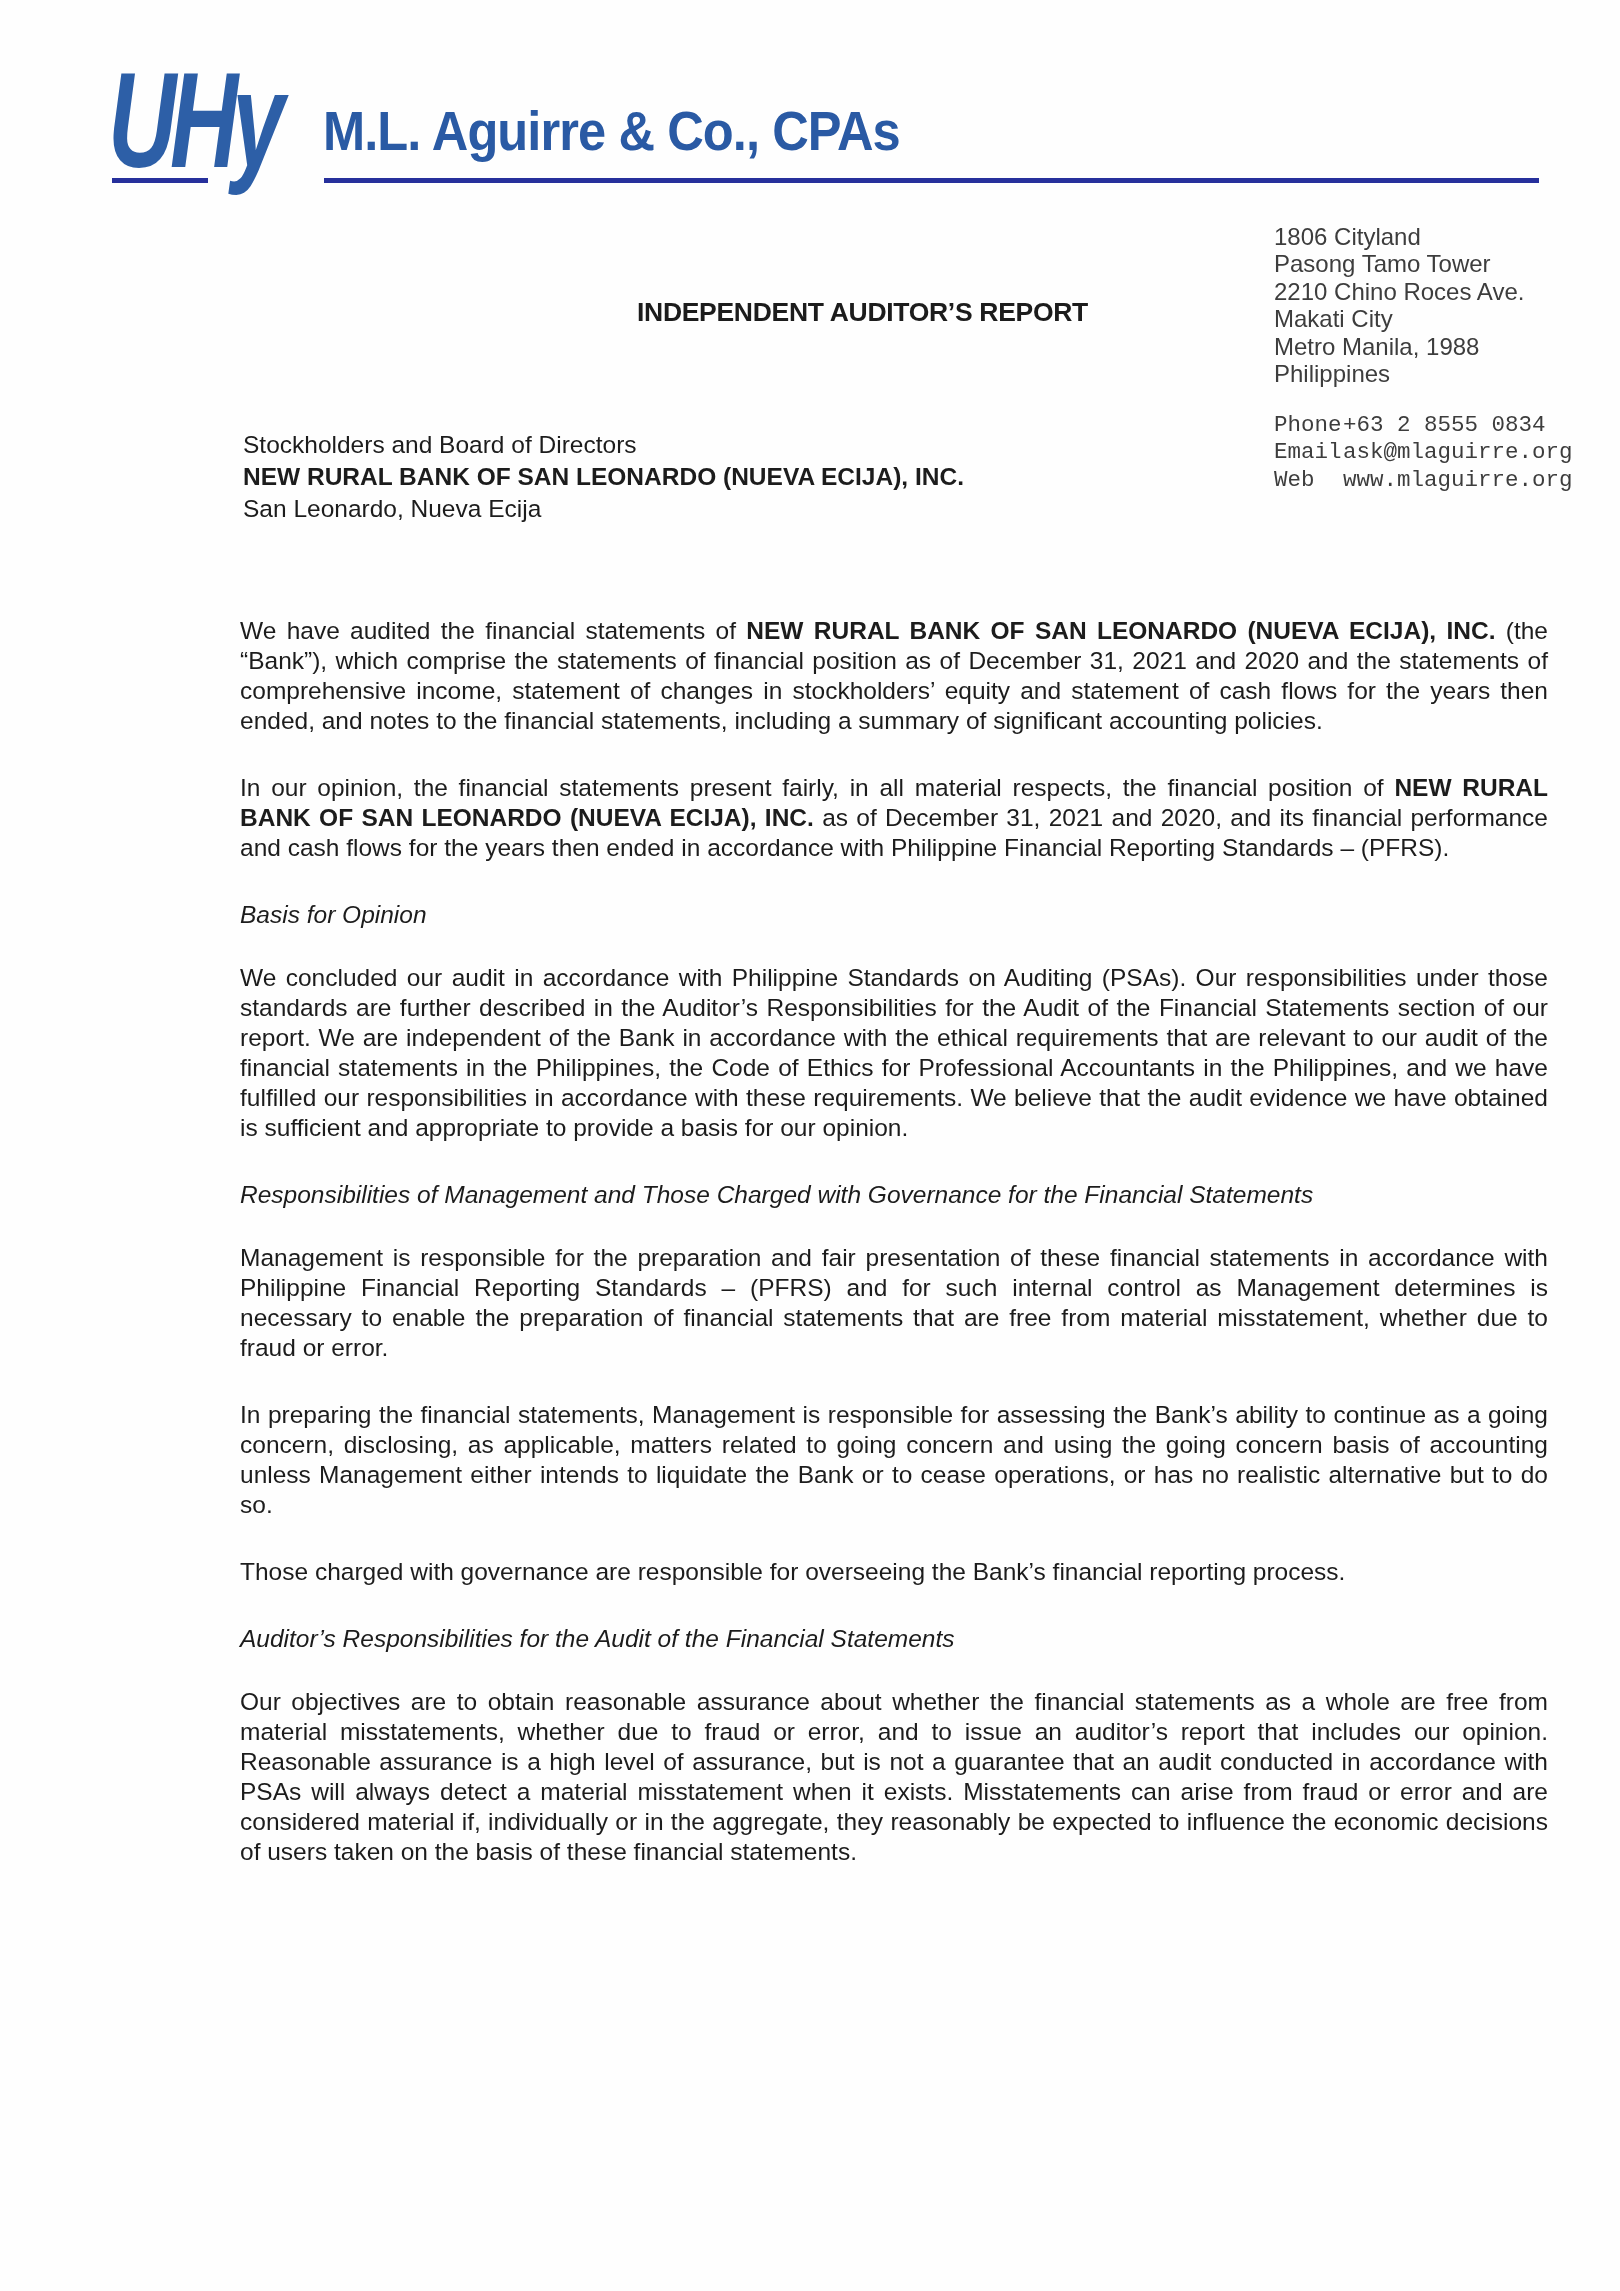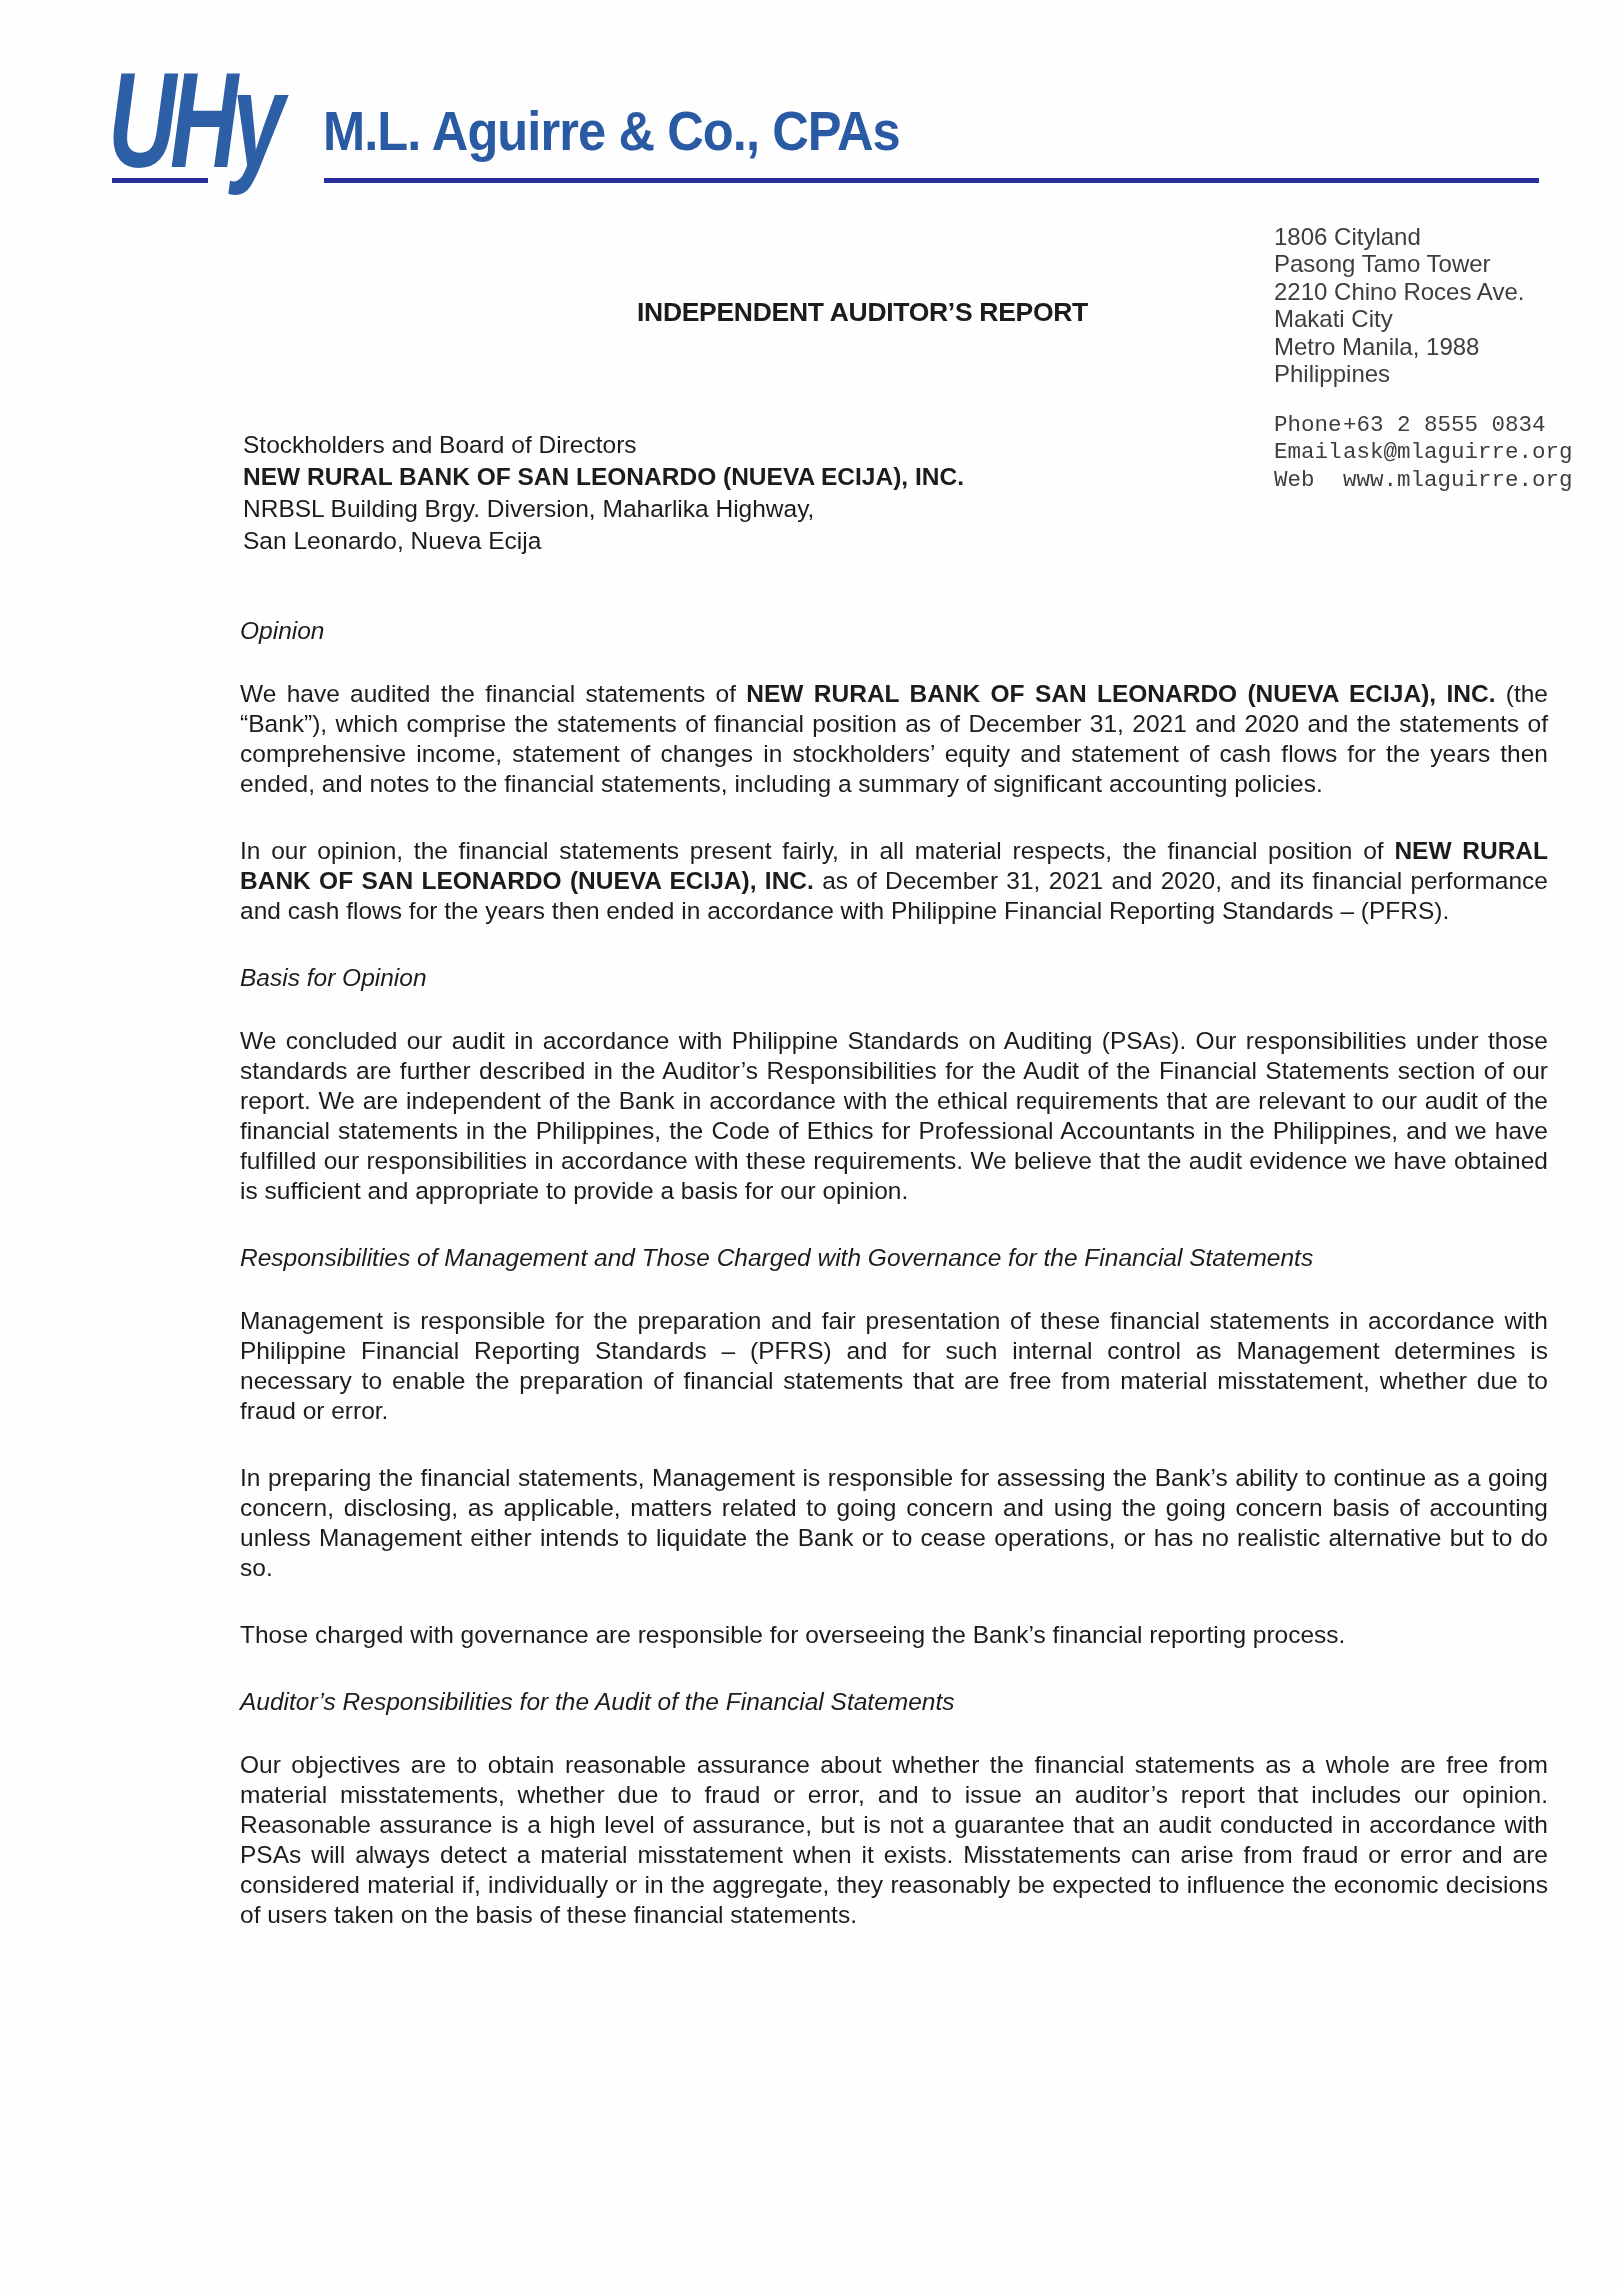--- a/index.html
+++ b/index.html
@@ -73,26 +73,24 @@
         <div class="contact-row"><span class="c-label">Email</span><span class="c-value">ask@mlaguirre.org</span></div>
         <div class="contact-row"><span class="c-label">Web</span><span class="c-value">www.mlaguirre.org</span></div>
       </div>
   </header>
 
   <div class="title">INDEPENDENT AUDITOR’S REPORT</div>
 
   <div class="addressee">
       <div>Stockholders and Board of Directors</div>
       <div class="b">NEW RURAL BANK OF SAN LEONARDO (NUEVA ECIJA), INC.</div>
-      <div>NRBSL Building Brgy. Diversion, Maharlika Highway,</div>
       <div>San Leonardo, Nueva Ecija</div>
     </div>
 
   <main class="letter-body">
-      <div class="sec-heading">Opinion</div>
       <p class="para"><span>We have audited the financial statements of </span><span class="b">NEW RURAL BANK OF SAN LEONARDO (NUEVA ECIJA), INC.</span><span> (the “Bank”), which comprise the statements of financial position as of December 31, 2021 and 2020 and the statements of comprehensive income, statement of changes in stockholders’ equity and statement of cash flows for the years then ended, and notes to the financial statements, including a summary of significant accounting policies.</span></p>
       <p class="para"><span>In our opinion, the financial statements present fairly, in all material respects, the financial position of </span><span class="b">NEW RURAL BANK OF SAN LEONARDO (NUEVA ECIJA), INC.</span><span> as of December 31, 2021 and 2020, and its financial performance and cash flows for the years then ended in accordance with Philippine Financial Reporting Standards – (PFRS).</span></p>
       <div class="sec-heading">Basis for Opinion</div>
       <p class="para"><span>We concluded our audit in accordance with Philippine Standards on Auditing (PSAs). Our responsibilities under those standards are further described in the Auditor’s Responsibilities for the Audit of the Financial Statements section of our report. We are independent of the Bank in accordance with the ethical requirements that are relevant to our audit of the financial statements in the Philippines, the Code of Ethics for Professional Accountants in the Philippines, and we have fulfilled our responsibilities in accordance with these requirements. We believe that the audit evidence we have obtained is sufficient and appropriate to provide a basis for our opinion.</span></p>
       <div class="sec-heading">Responsibilities of Management and Those Charged with Governance for the Financial Statements</div>
       <p class="para"><span>Management is responsible for the preparation and fair presentation of these financial statements in accordance with Philippine Financial Reporting Standards – (PFRS) and for such internal control as Management determines is necessary to enable the preparation of financial statements that are free from material misstatement, whether due to fraud or error.</span></p>
       <p class="para"><span>In preparing the financial statements, Management is responsible for assessing the Bank’s ability to continue as a going concern, disclosing, as applicable, matters related to going concern and using the going concern basis of accounting unless Management either intends to liquidate the Bank or to cease operations, or has no realistic alternative but to do so.</span></p>
       <p class="para"><span>Those charged with governance are responsible for overseeing the Bank’s financial reporting process.</span></p>
       <div class="sec-heading">Auditor’s Responsibilities for the Audit of the Financial Statements</div>
       <p class="para"><span>Our objectives are to obtain reasonable assurance about whether the financial statements as a whole are free from material misstatements, whether due to fraud or error, and to issue an auditor’s report that includes our opinion. Reasonable assurance is a high level of assurance, but is not a guarantee that an audit conducted in accordance with PSAs will always detect a material misstatement when it exists. Misstatements can arise from fraud or error and are considered material if, individually or in the aggregate, they reasonably be expected to influence the economic decisions of users taken on the basis of these financial statements.</span></p>

